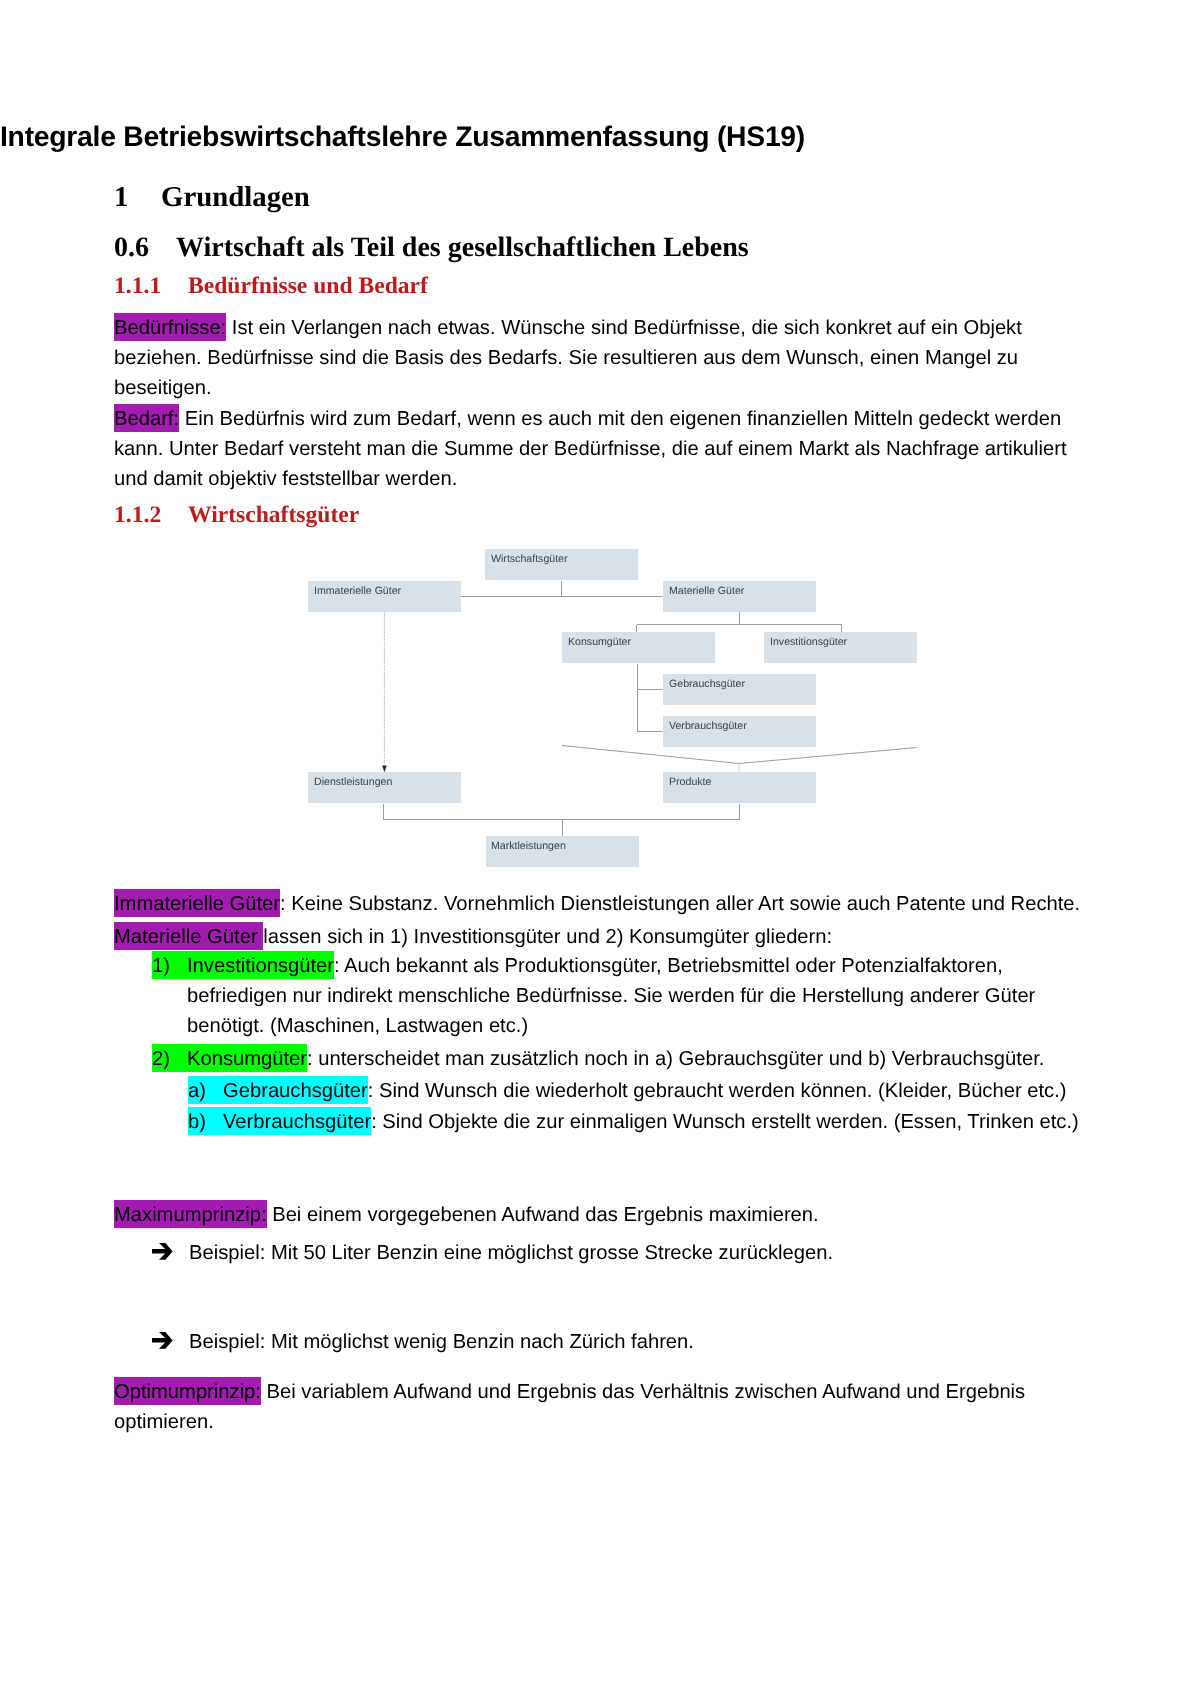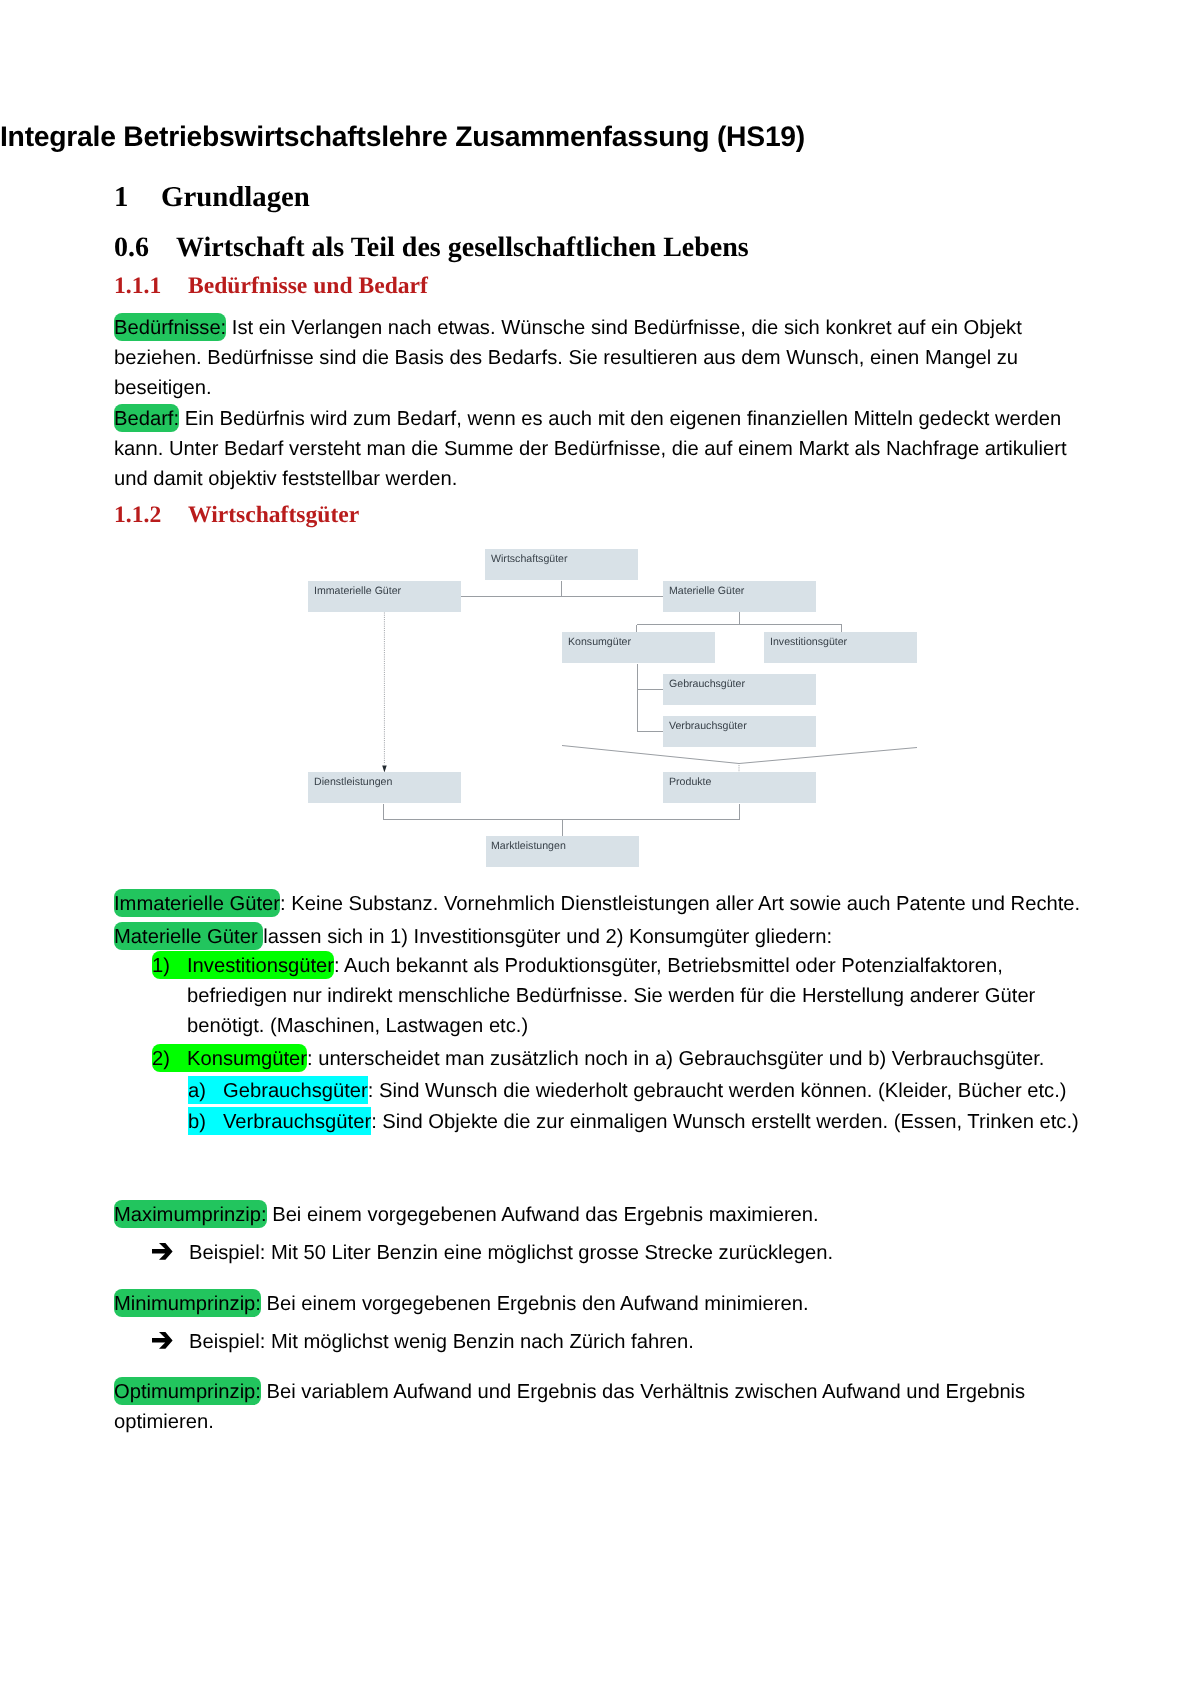--- a/index.html
+++ b/index.html
@@ -18,22 +18,22 @@
   .h2{position:absolute;left:114px;font-family:"Liberation Serif",serif;font-weight:bold;
       font-size:28.0px;line-height:32px;color:#000;white-space:nowrap;}
   .h3{position:absolute;left:114px;font-family:"Liberation Serif",serif;font-weight:bold;
       font-size:23.6px;line-height:28px;color:#b91c1c;white-space:nowrap;}
   .hnum{display:inline-block;}
   .htxt{display:inline-block;}
 
   .para{position:absolute;left:114px;width:972px;font-family:"Liberation Sans",sans-serif;
         font-size:20.2px;line-height:30px;color:#000;text-align:left;}
   .hl,.hlg,.hlc{padding-top:4px;padding-bottom:2px;white-space:pre-wrap;box-decoration-break:clone;-webkit-box-decoration-break:clone;}
-  .hl{background:#22c55e;border-radius:8px;}
-  .hlg{background:#00ff00;border-radius:8px;}
+  .hl{background:#a21caf;}
+  .hlg{background:#00ff00;}
   .hlc{background:#00ffff;}
 
   .litem{position:absolute;font-family:"Liberation Sans",sans-serif;font-size:20.2px;
          line-height:30px;color:#000;}
   .tab17{display:inline-block;width:17.05px;}
   .lgrp{box-decoration-break:clone;-webkit-box-decoration-break:clone;}
   .arrowsvg{position:absolute;}
   .sp{white-space:pre;}
   .arrowitem .extxt{white-space:pre-wrap;}
 
@@ -161,23 +161,20 @@
 
   <div class="para" style="top:1200px">
     <span class="hl">Maximumprinzip:</span><span> Bei einem vorgegebenen Aufwand das Ergebnis maximieren.</span>
   </div>
   <div class="arrowitem" style="left:152px;top:1238px;width:934px;padding-left:37px;position:absolute">
     <svg class="arrowsvg" width="22" height="18" viewBox="0 0 22 18" style="left:-0.2px;top:4.6px">
         <path d="M7.00 0.00 L13.40 0.00 L20.60 8.40 L13.40 16.80 L7.00 16.80 L13.20 10.60 L0.00 10.60 L0.00 6.10 L13.20 6.10 Z" fill="#000"></path>
       </svg><span class="extxt">Beispiel: Mit 50 Liter Benzin eine möglichst grosse Strecke zurücklegen.</span>
   </div>
 
-  <div class="para" style="top:1289px">
-    <span class="hl">Minimumprinzip:</span><span> Bei einem vorgegebenen Ergebnis den Aufwand minimieren.</span>
-  </div>
   <div class="arrowitem" style="left:152px;top:1327px;width:934px;padding-left:37px;position:absolute">
     <svg class="arrowsvg" width="22" height="18" viewBox="0 0 22 18" style="left:-0.2px;top:4.6px">
         <path d="M7.00 0.00 L13.40 0.00 L20.60 8.40 L13.40 16.80 L7.00 16.80 L13.20 10.60 L0.00 10.60 L0.00 6.10 L13.20 6.10 Z" fill="#000"></path>
       </svg><span class="extxt">Beispiel: Mit möglichst wenig Benzin nach Zürich fahren.</span>
   </div>
 
   <div class="para" style="top:1377px">
     <span class="hl">Optimumprinzip:</span><span> Bei variablem Aufwand und Ergebnis das Verhältnis zwischen Aufwand und Ergebnis optimieren.</span>
   </div>
 

